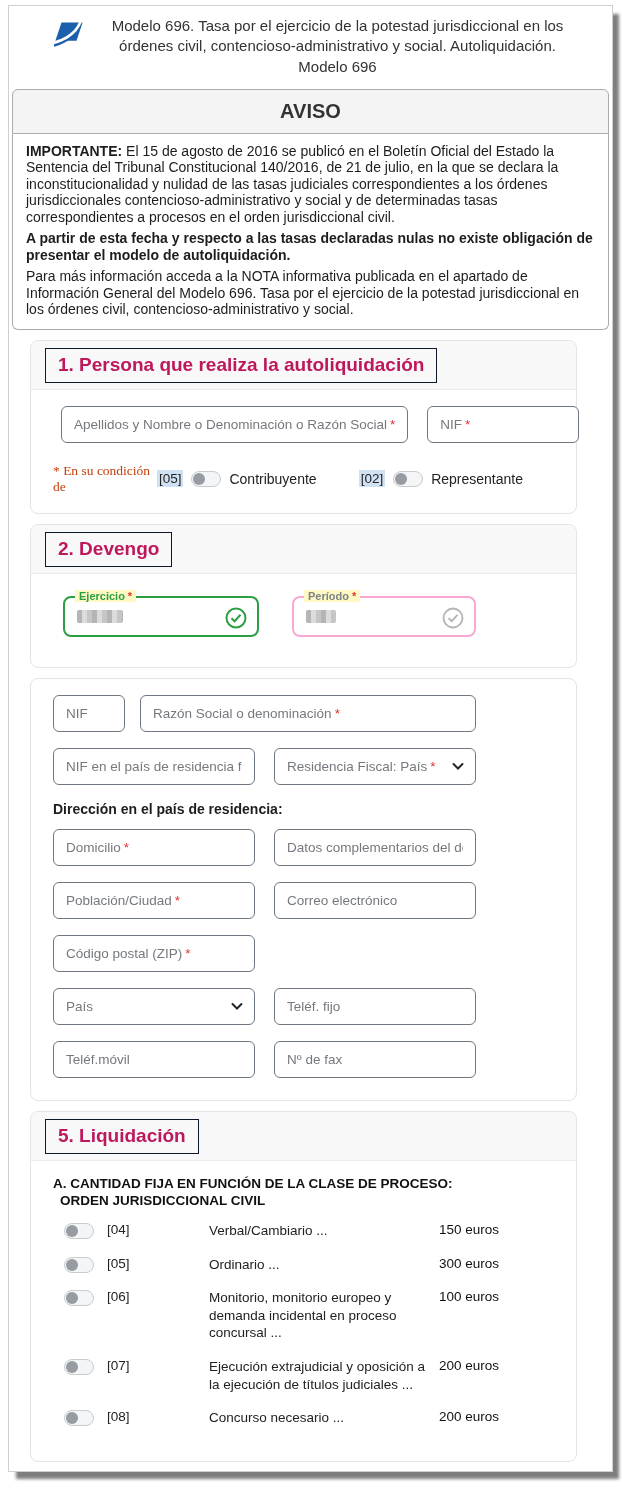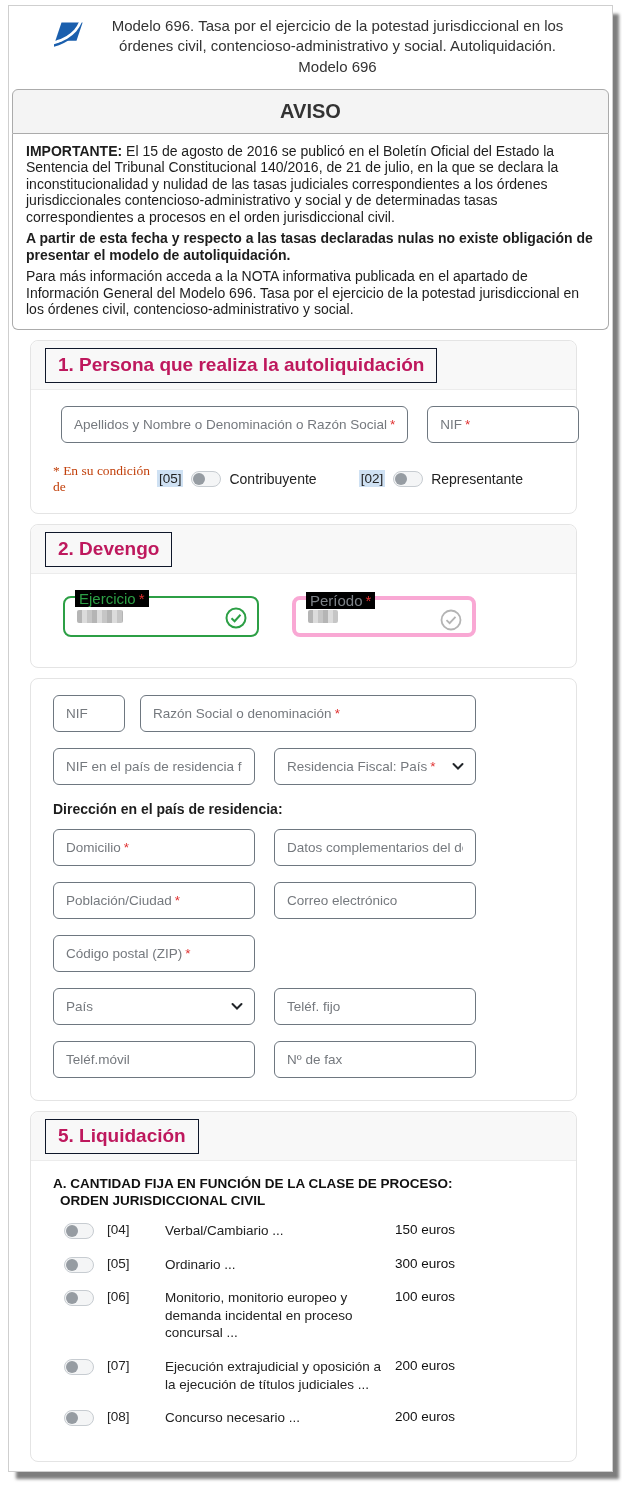--- a/index.html
+++ b/index.html
@@ -77,39 +77,39 @@
     position:absolute; left:1px; top:1px; width:12px; height:12px;
     border-radius:50%; background:#969ca2;
   }
   
   .dev-row { display:flex; gap:33px; margin:6px 0 6px 10px; }
   .outfield {
     position:relative; height:41px; border-radius:8px; display:flex; align-items:center;
     padding:0 12px;
   }
   .outfield.green { border:2px solid #2c9f45; width:196px; }
-  .outfield.gray  { border:4px solid #f9a8d4; width:184px; }
+  .outfield.gray  { border:2px solid #f9a8d4; width:184px; }
   .outlabel {
-    position:absolute; top:-8px; left:10px; background:#000000; padding:0 4px;
-    font-size:15px; font-weight:normal;
+    position:absolute; top:-8px; left:10px; background:#fef9c3; padding:0 4px;
+    font-size:11px; font-weight:bold;
   }
   .outfield.green .outlabel { color:#2c9f45; }
   .outfield.gray  .outlabel { color:#7d8288; }
   .redact {
     height:13px; border-radius:2px; filter:blur(0.7px);
     background:repeating-linear-gradient(90deg,#b5b5b5 0 5px,#dcdcdc 5px 10px,#c6c6c6 10px 15px);
   }
   .outfield .chk { position:absolute; right:10px; top:9px; }
   
   .liq-h1 { font-size:13.5px; font-weight:bold; color:#111; line-height:1.3; }
   .liq-h2 { font-size:13.5px; font-weight:bold; color:#111; margin:1px 0 14px 7px; }
   .lrow { display:flex; align-items:flex-start; margin:0 0 16px 11px; }
   .lrow .toggle { margin-top:1px; }
   .lcode { width:58px; margin-left:13px; font-size:13.5px; color:#222; flex:0 0 auto; }
-  .llabel { width:230px; font-size:13.5px; color:#222; line-height:1.3; flex:0 0 auto; padding-right:8px; }
+  .llabel { width:230px; font-size:13.5px; color:#222; line-height:1.3; flex:0 0 auto; padding-right:8px;margin-left:44px; }
   .lamount { font-size:13.5px; color:#111; }
   svg { display:block; }
 </style>
 </head>
 <body>
 
 <div class="page">
 
   <div class="hdr">
     <span class="logo">

